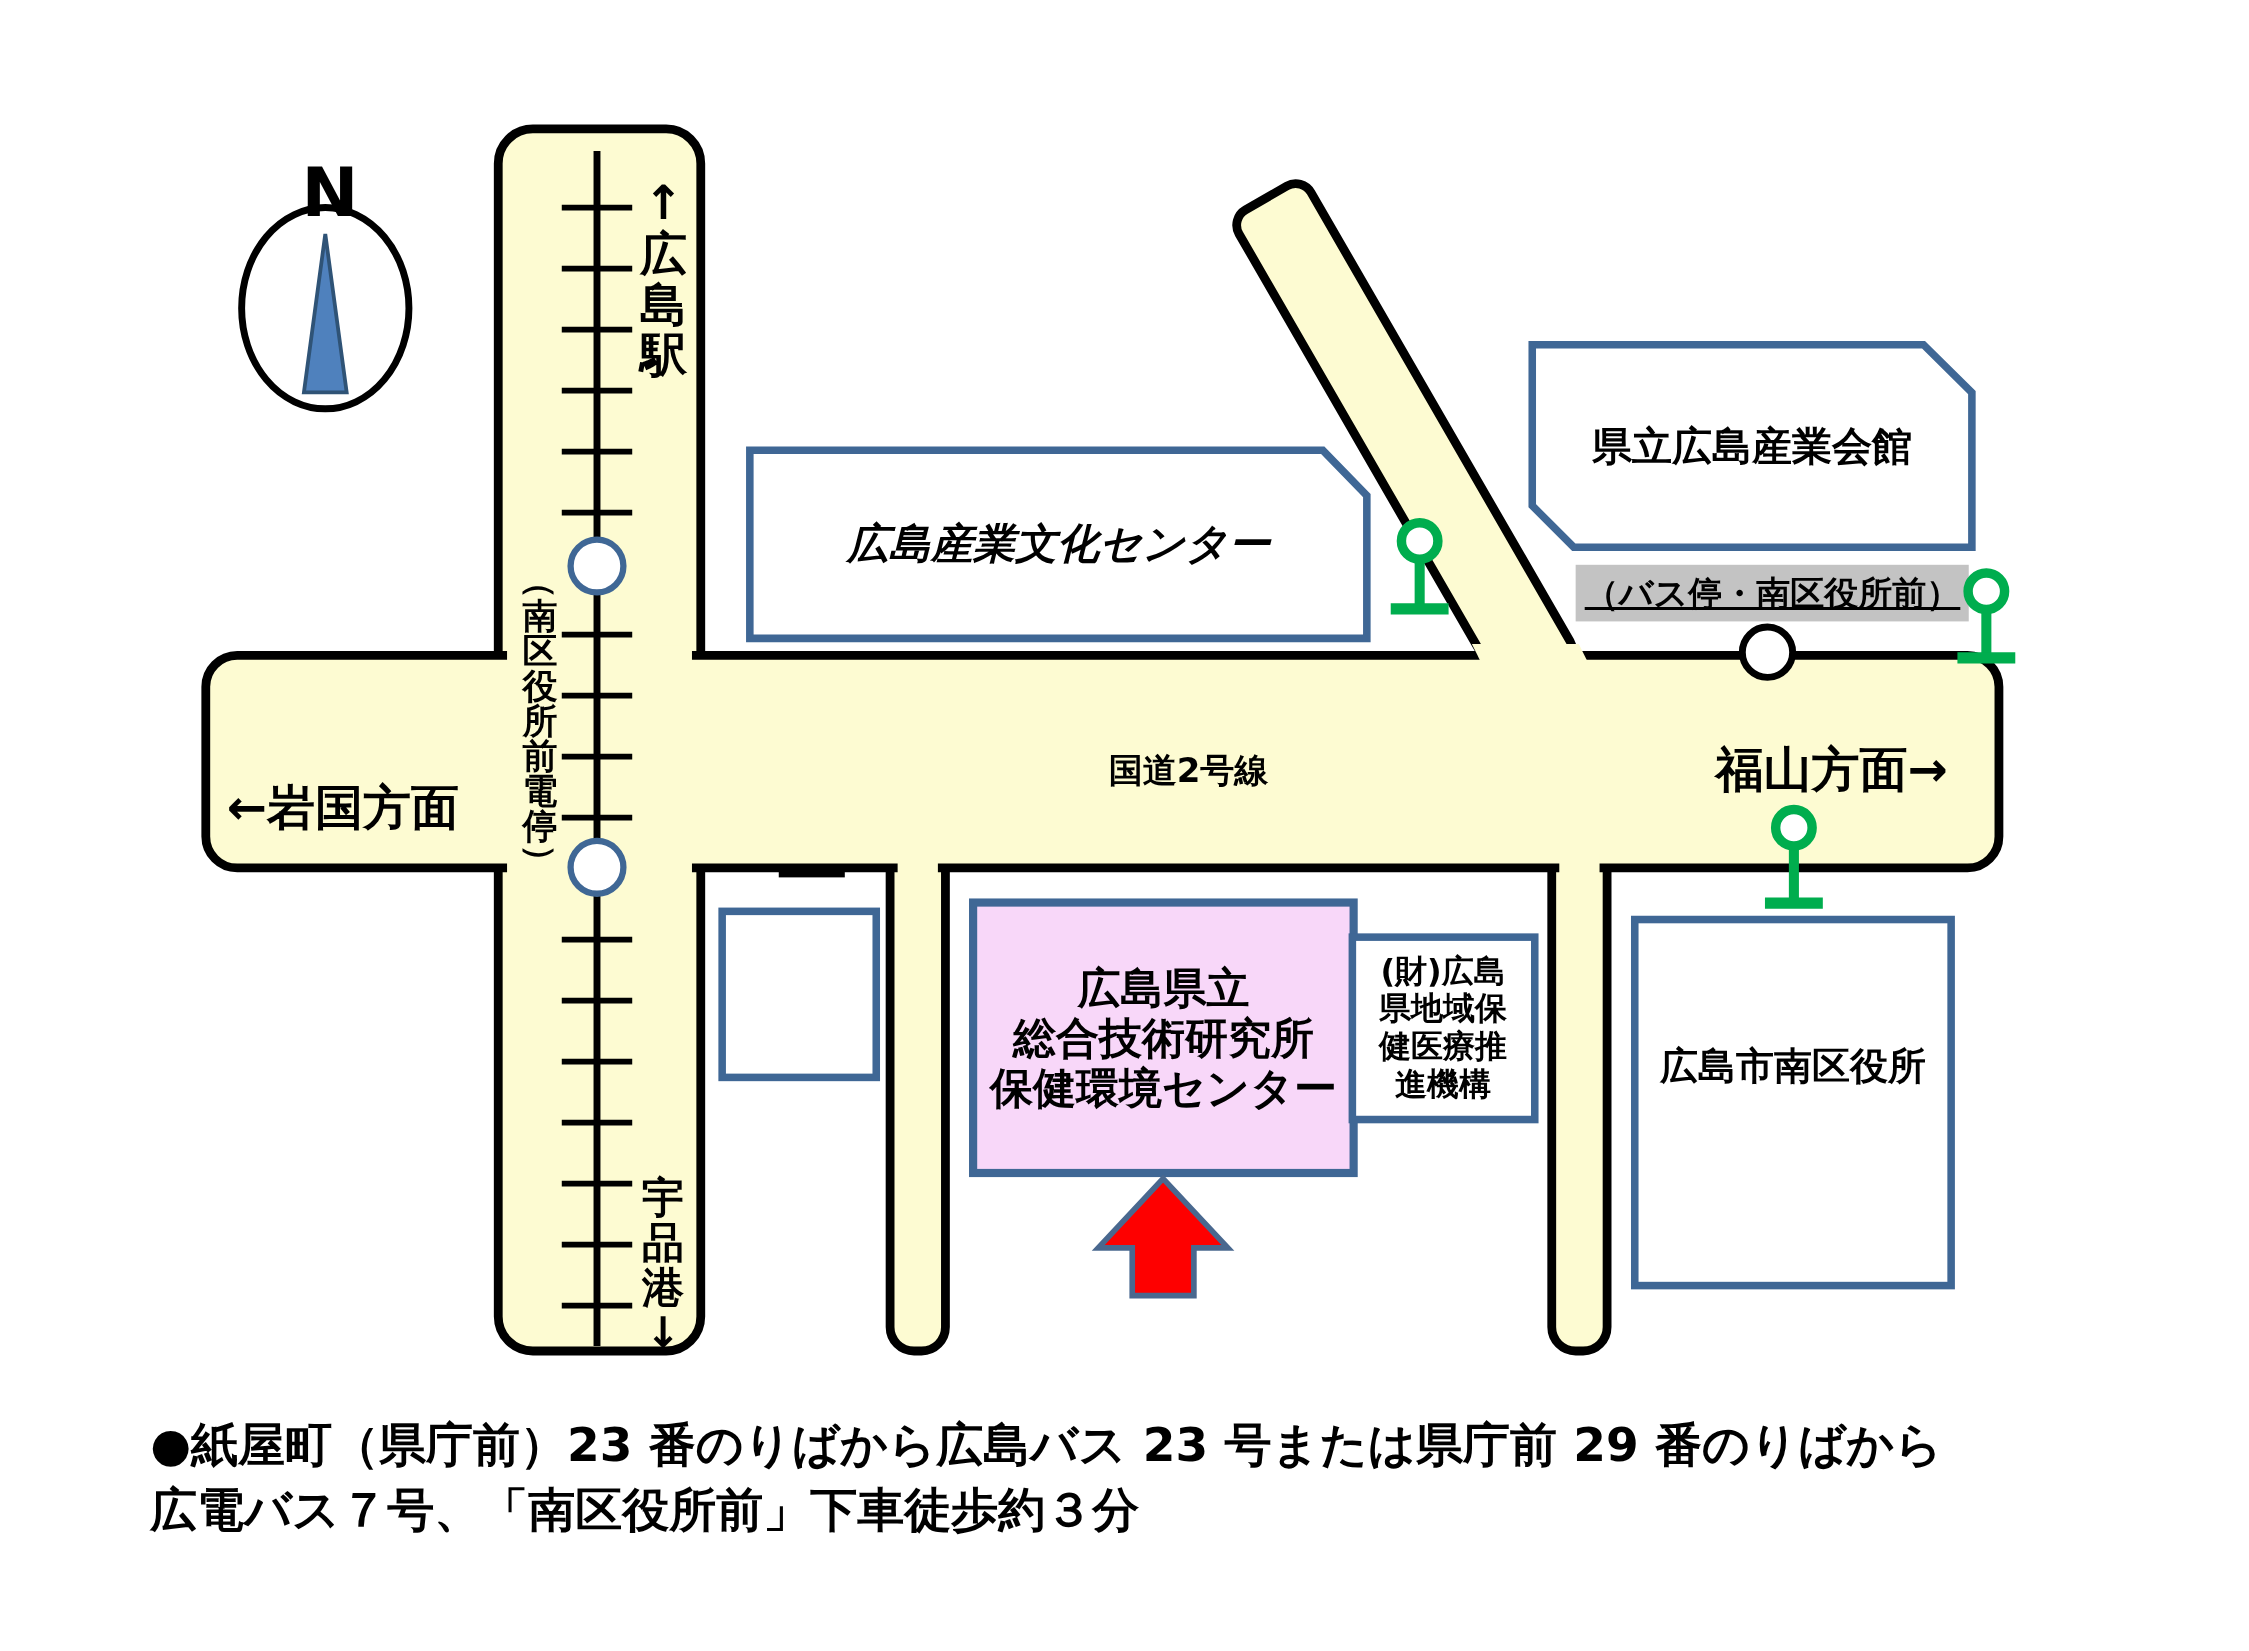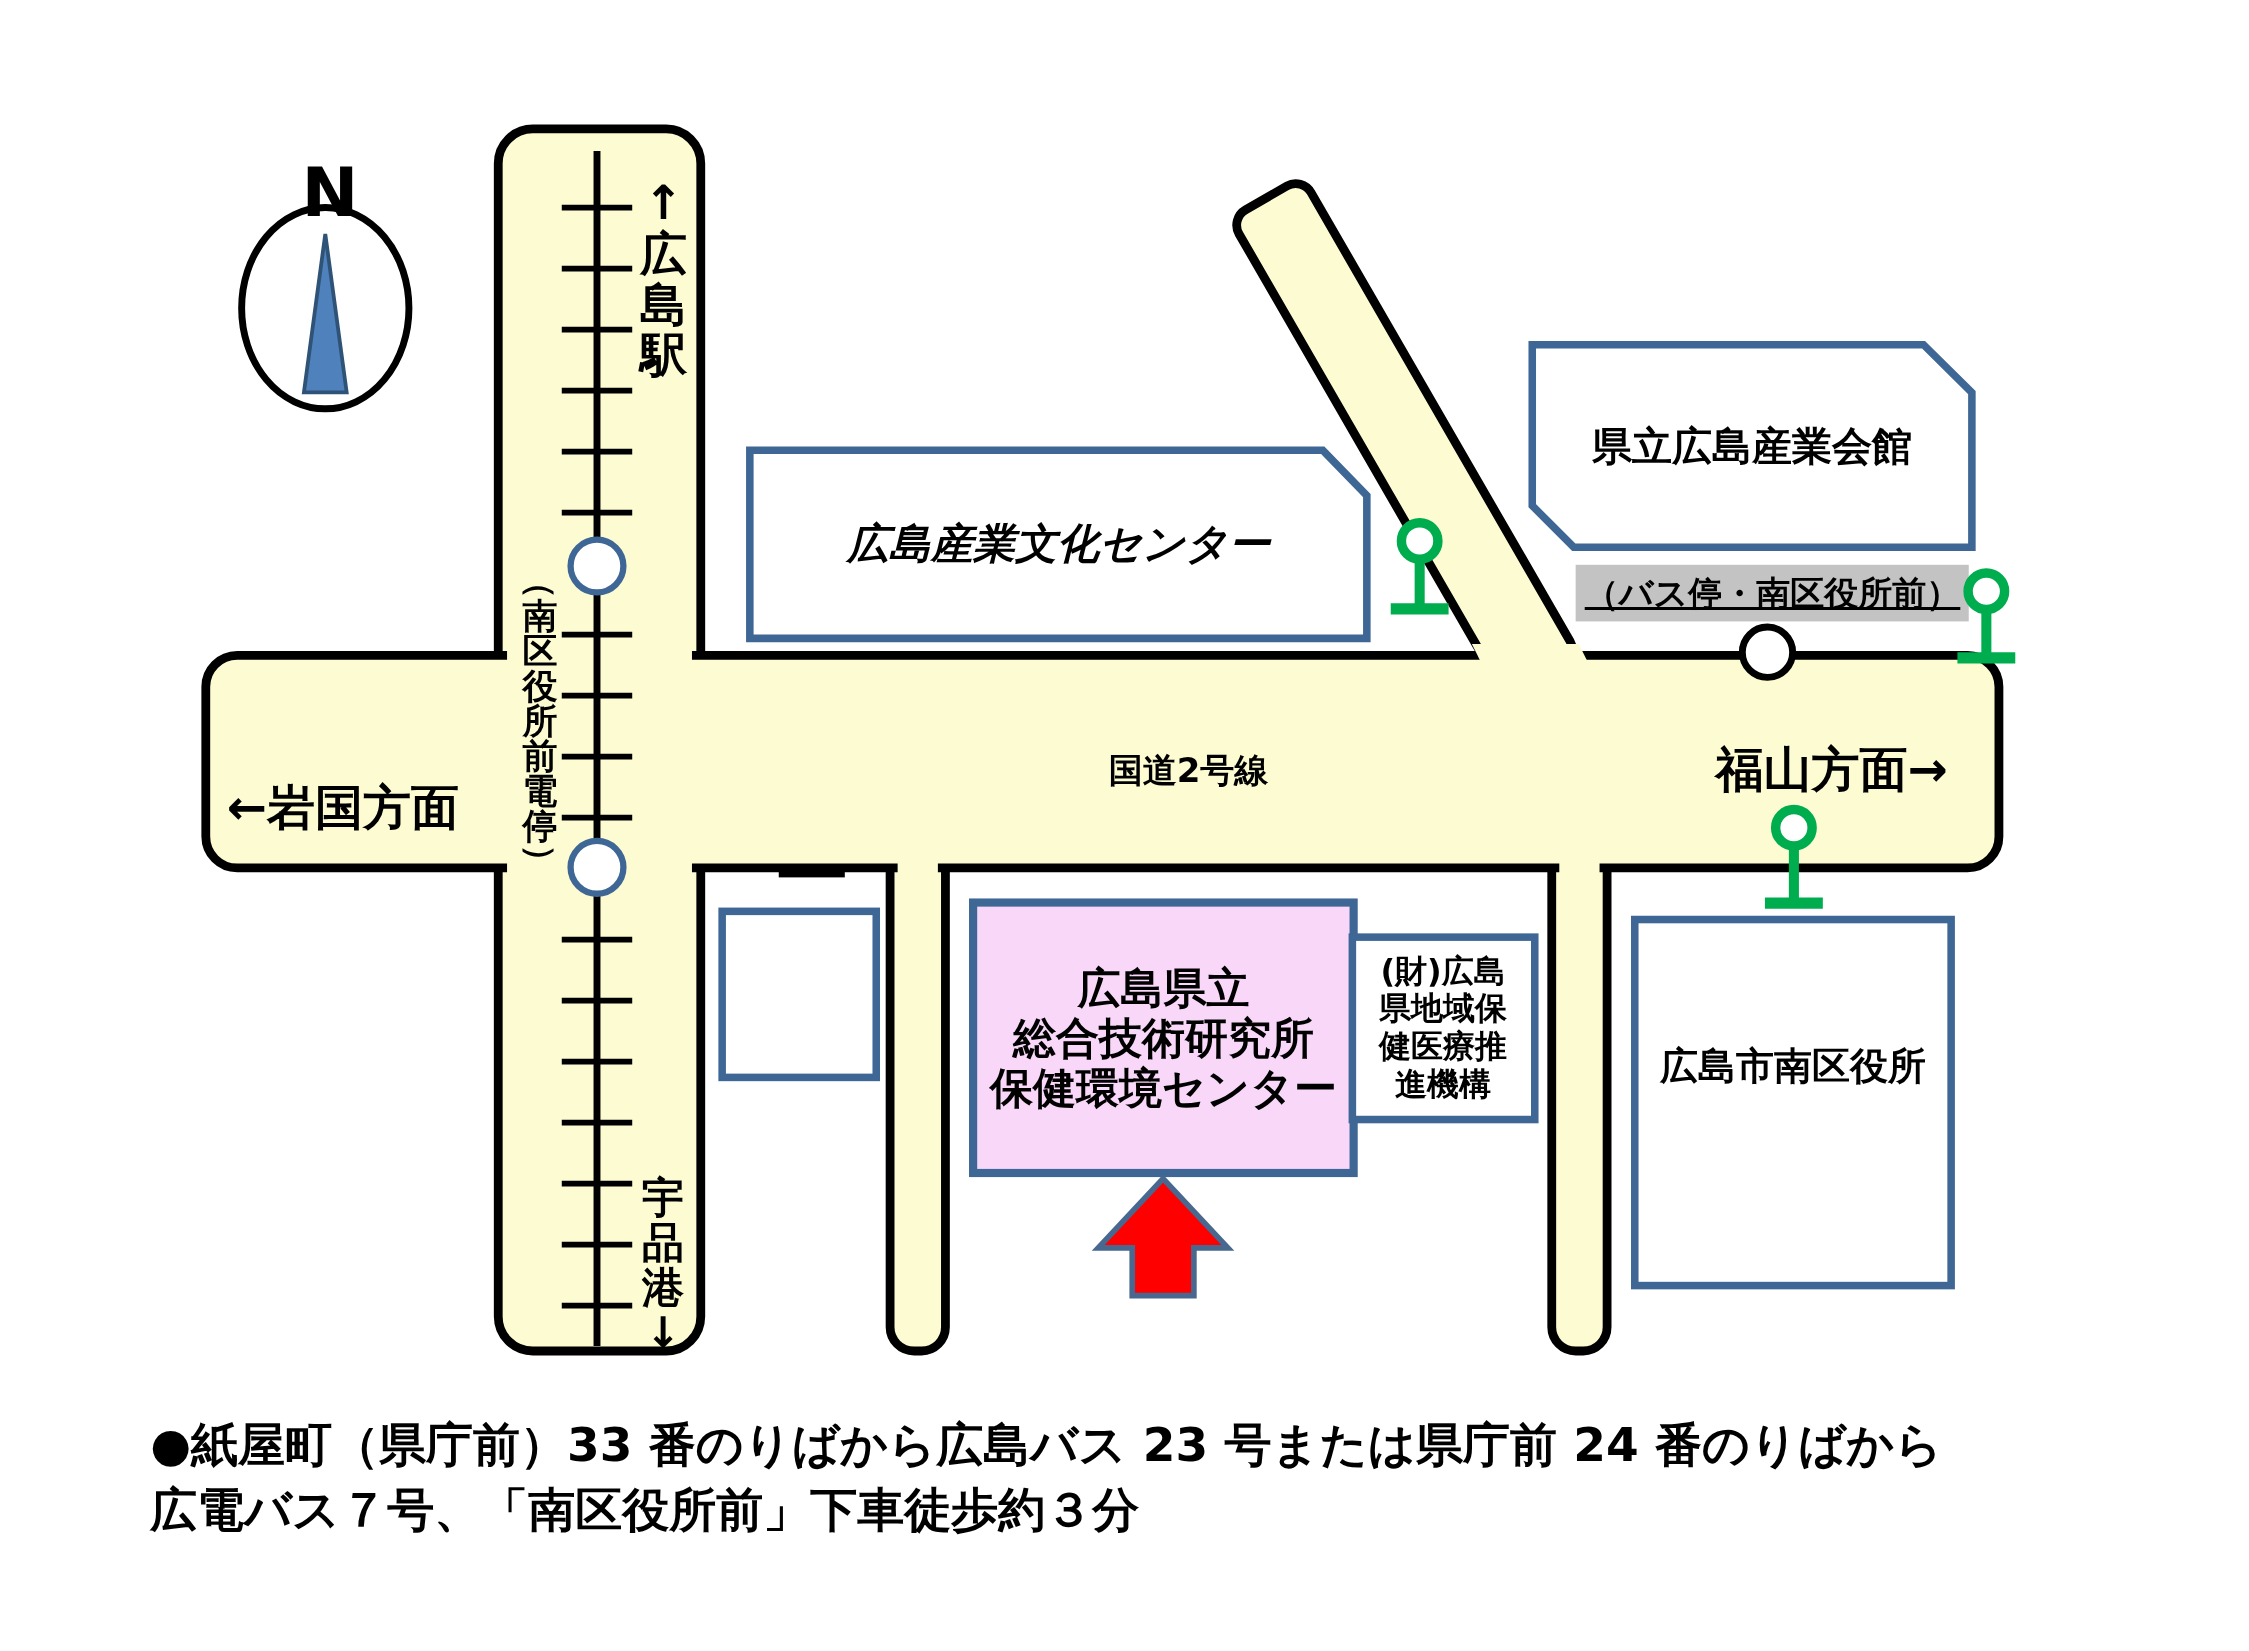--- a/index.html
+++ b/index.html
@@ -153,18 +153,18 @@
 保健環境センター</div>
 
   <div class="lbl" style="left:1352px;top:937px;width:182px;height:182px;font-size:32px;line-height:1.18;">(財)広島
 県地域保
 健医療推
 進機構</div>
 
   <div class="lbl" style="left:1635px;top:883px;width:316px;height:366px;font-size:38px;">広島市南区役所</div>
 
   <div class="notes">
-    <div>●紙屋町（県庁前）33 番のりばから広島バス 23 号または県庁前 24 番のりばから</div>
+    <div>●紙屋町（県庁前）23 番のりばから広島バス 23 号または県庁前 29 番のりばから</div>
     <div>広電バス７号、「南区役所前」下車徒歩約３分</div>
   </div>
 
 </div>
 
 
 </body></html>

